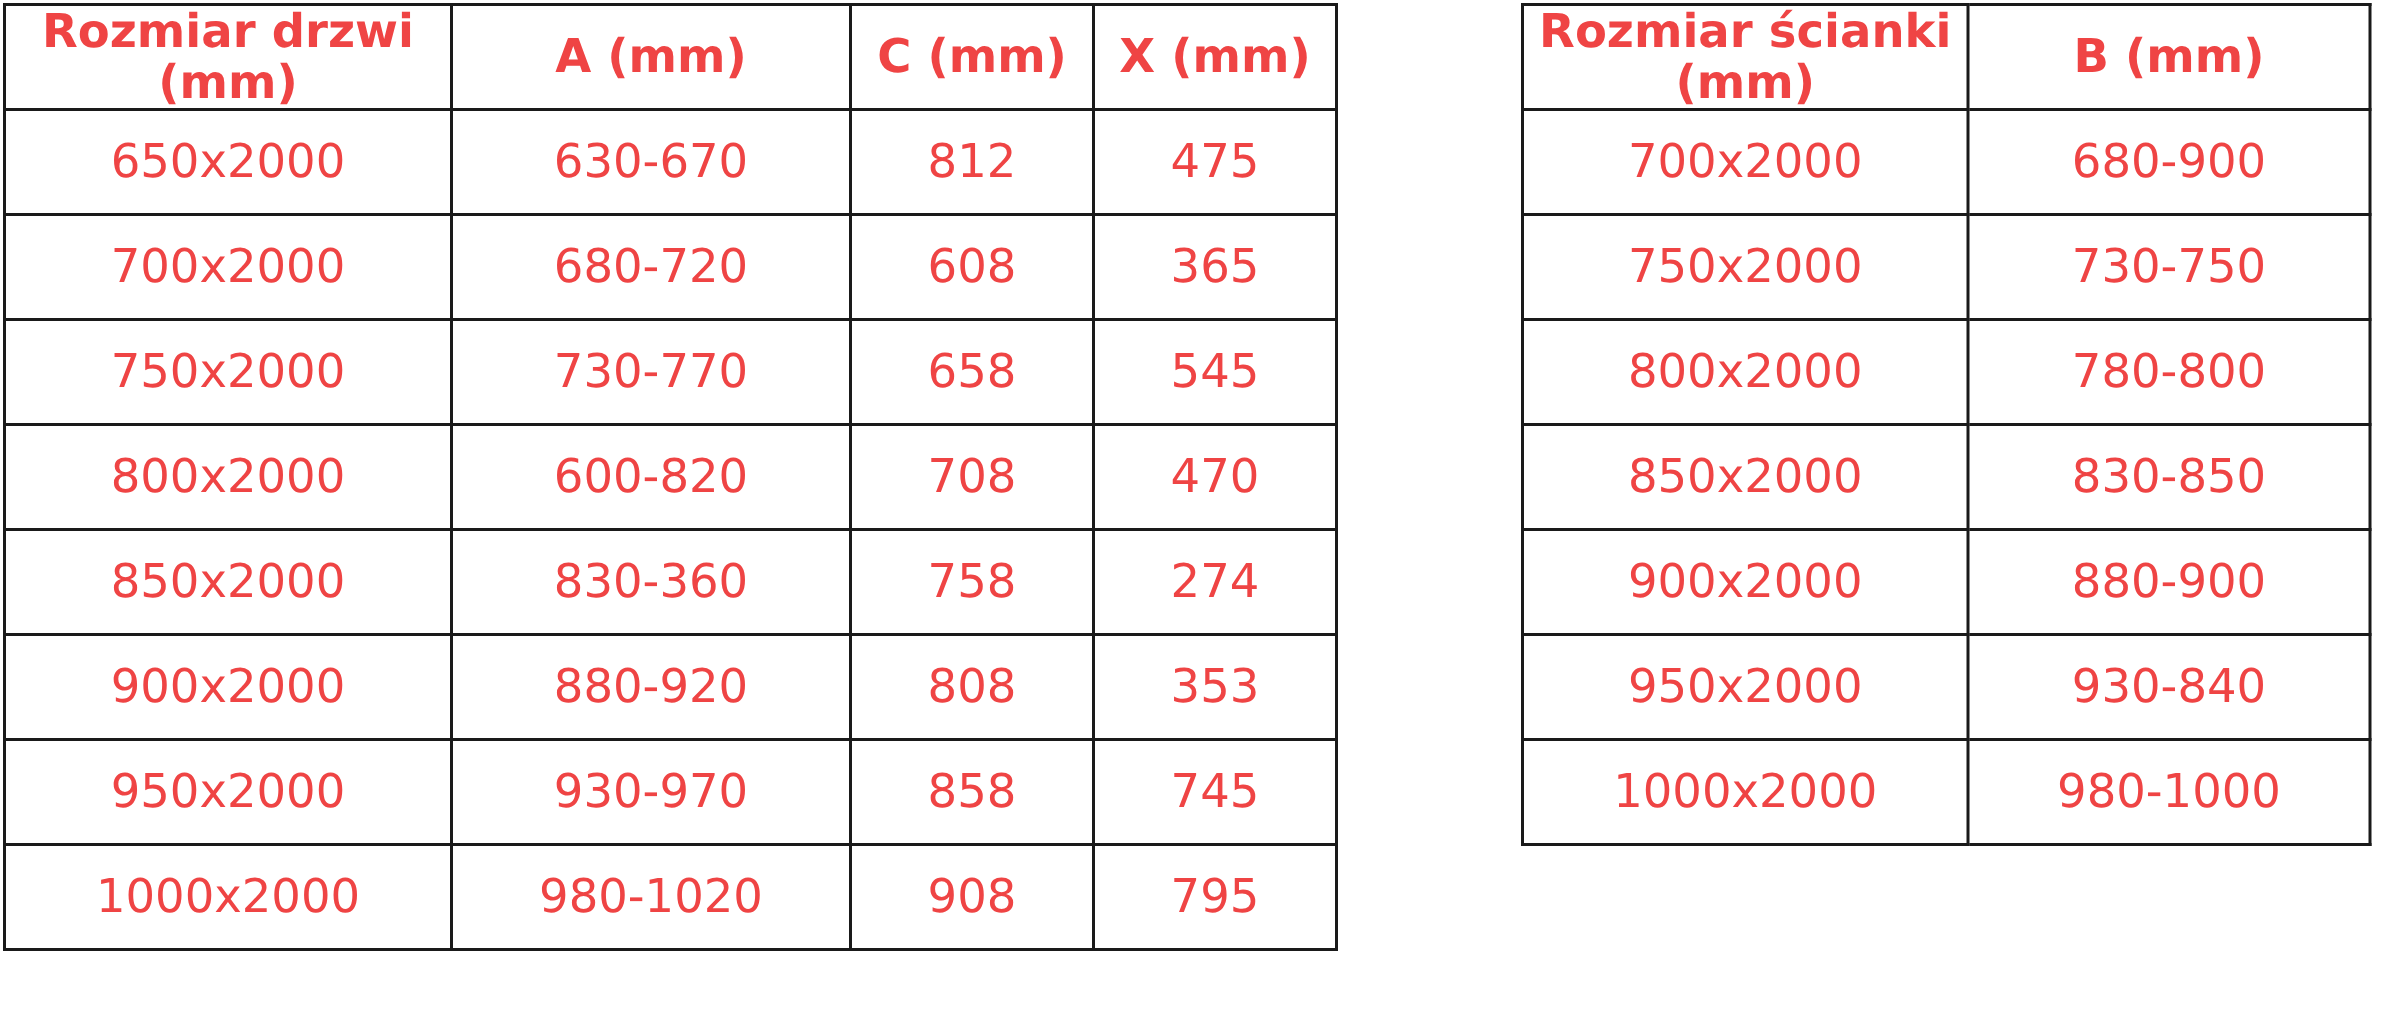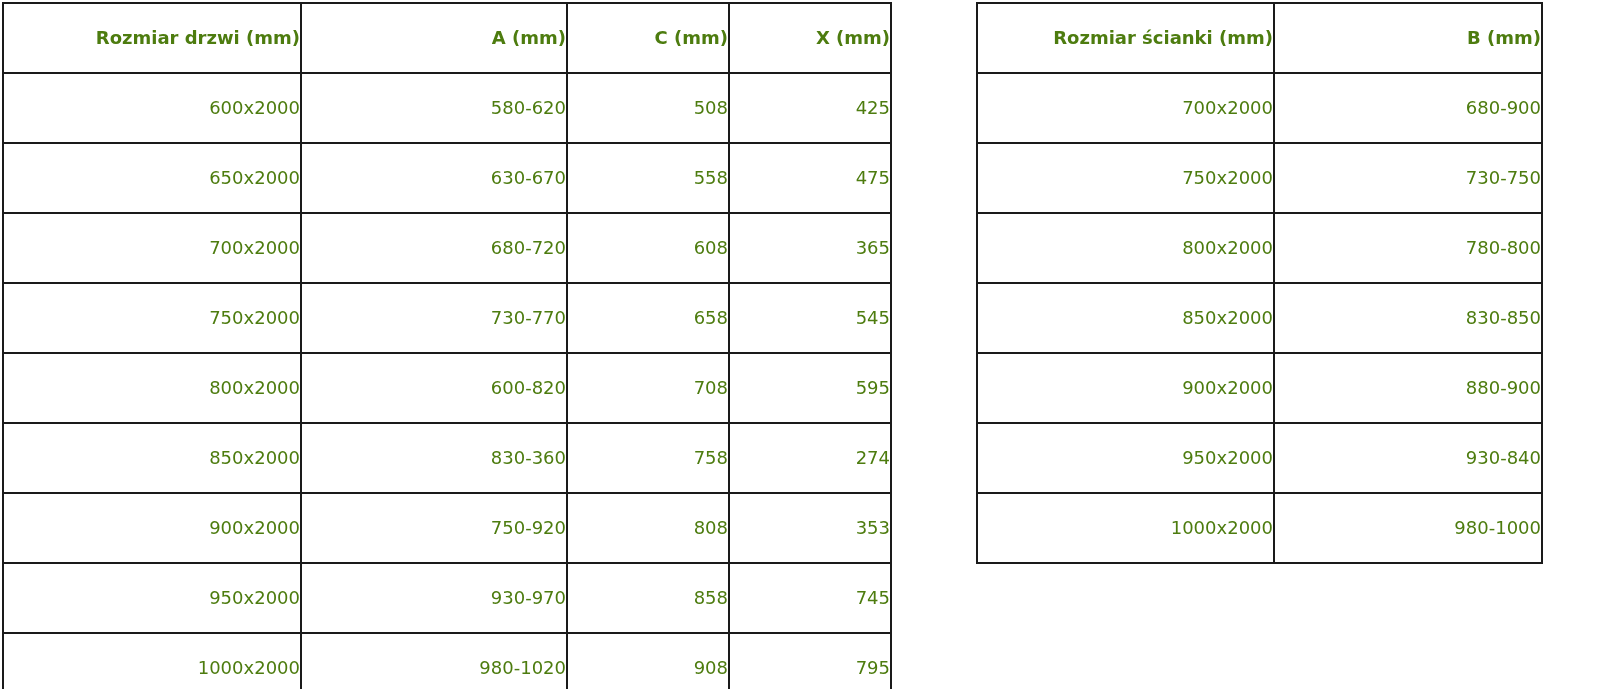--- a/index.html
+++ b/index.html
@@ -20,24 +20,24 @@
     height: 689px;
   }
   table.spec {
     border-collapse: collapse;
     table-layout: fixed;
     background: #ffffff;
   }
   table.spec th,
   table.spec td {
     border: 2px solid #1a1a1a;
-    text-align: right;
+    text-align: center;
     vertical-align: middle;
-    font-size: 18px;
-    color: #4d7c0f;
+    font-size: 31px;
+    color: #ef4444;
     padding: 0;
     line-height: 1.1;
   }
   table.spec th {
     font-weight: bold;
     height: 68px;
   }
   table.spec td {
     font-weight: normal;
     height: 68px;
@@ -53,21 +53,21 @@
     width: 888px;
   }
   #doors-table col.c0 { width: 298px; }
   #doors-table col.c1 { width: 266px; }
   #doors-table col.c2 { width: 162px; }
   #doors-table col.c3 { width: 162px; }
 
   
   #wall-table-wrap {
     position: absolute;
-    left: 976px;
+    left: 1014px;
     top: 2px;
   }
   #wall-table {
     width: 565px;
   }
   #wall-table col.c0 { width: 297px; }
   #wall-table col.c1 { width: 268px; }
 </style>
 </head>
 <body>
@@ -85,58 +85,52 @@
       <thead>
         <tr>
           <th>Rozmiar drzwi (mm)</th>
           <th>A (mm)</th>
           <th>C (mm)</th>
           <th>X (mm)</th>
         </tr>
       </thead>
       <tbody>
         <tr>
-          <td>600x2000</td>
-          <td>580-620</td>
-          <td>508</td>
-          <td>425</td>
-        </tr>
-        <tr>
           <td>650x2000</td>
           <td>630-670</td>
-          <td>558</td>
+          <td>812</td>
           <td>475</td>
         </tr>
         <tr>
           <td>700x2000</td>
           <td>680-720</td>
           <td>608</td>
           <td>365</td>
         </tr>
         <tr>
           <td>750x2000</td>
           <td>730-770</td>
           <td>658</td>
           <td>545</td>
         </tr>
         <tr>
           <td>800x2000</td>
           <td>600-820</td>
           <td>708</td>
-          <td>595</td>
+          <td>470</td>
         </tr>
         <tr>
           <td>850x2000</td>
           <td>830-360</td>
           <td>758</td>
           <td>274</td>
         </tr>
         <tr>
           <td>900x2000</td>
-          <td>750-920</td>
+          <td>880-920</td>
           <td>808</td>
           <td>353</td>
         </tr>
         <tr>
           <td>950x2000</td>
           <td>930-970</td>
           <td>858</td>
           <td>745</td>
         </tr>
         <tr>

